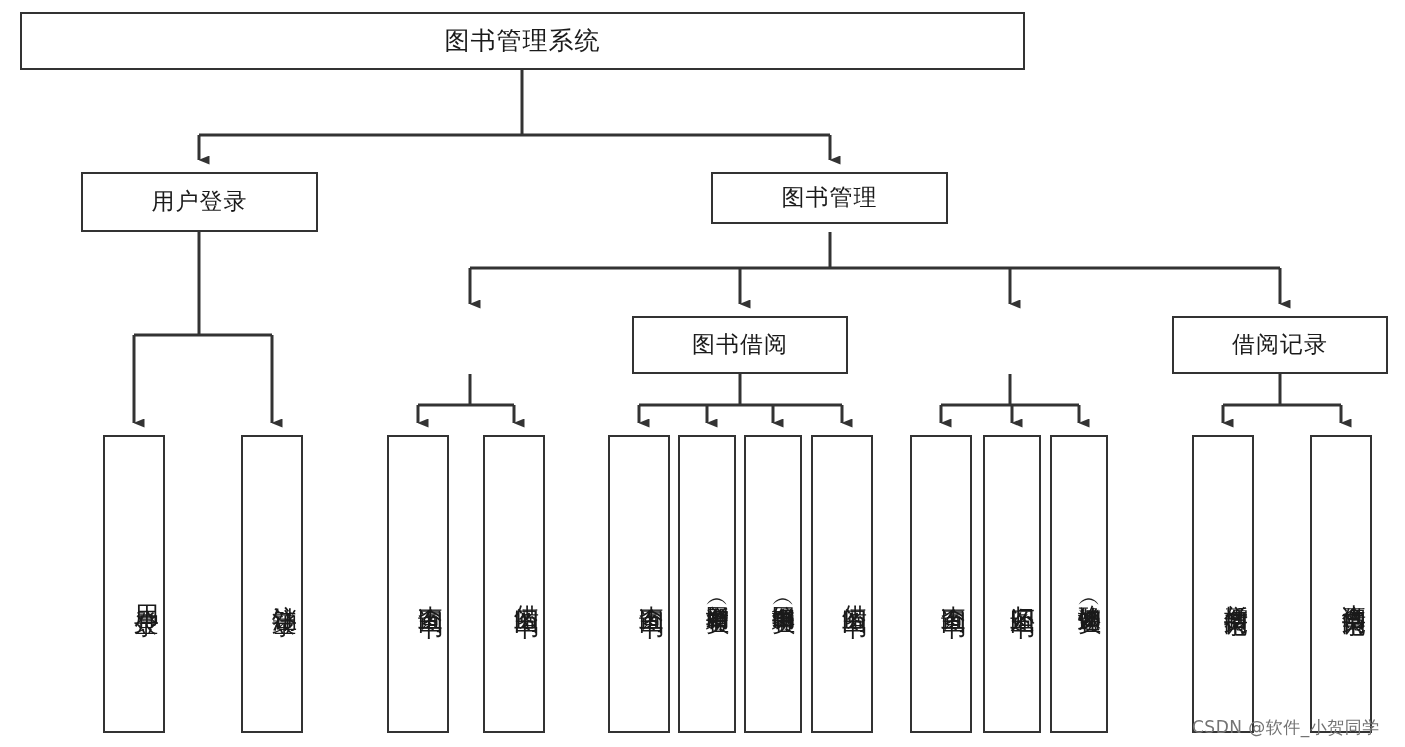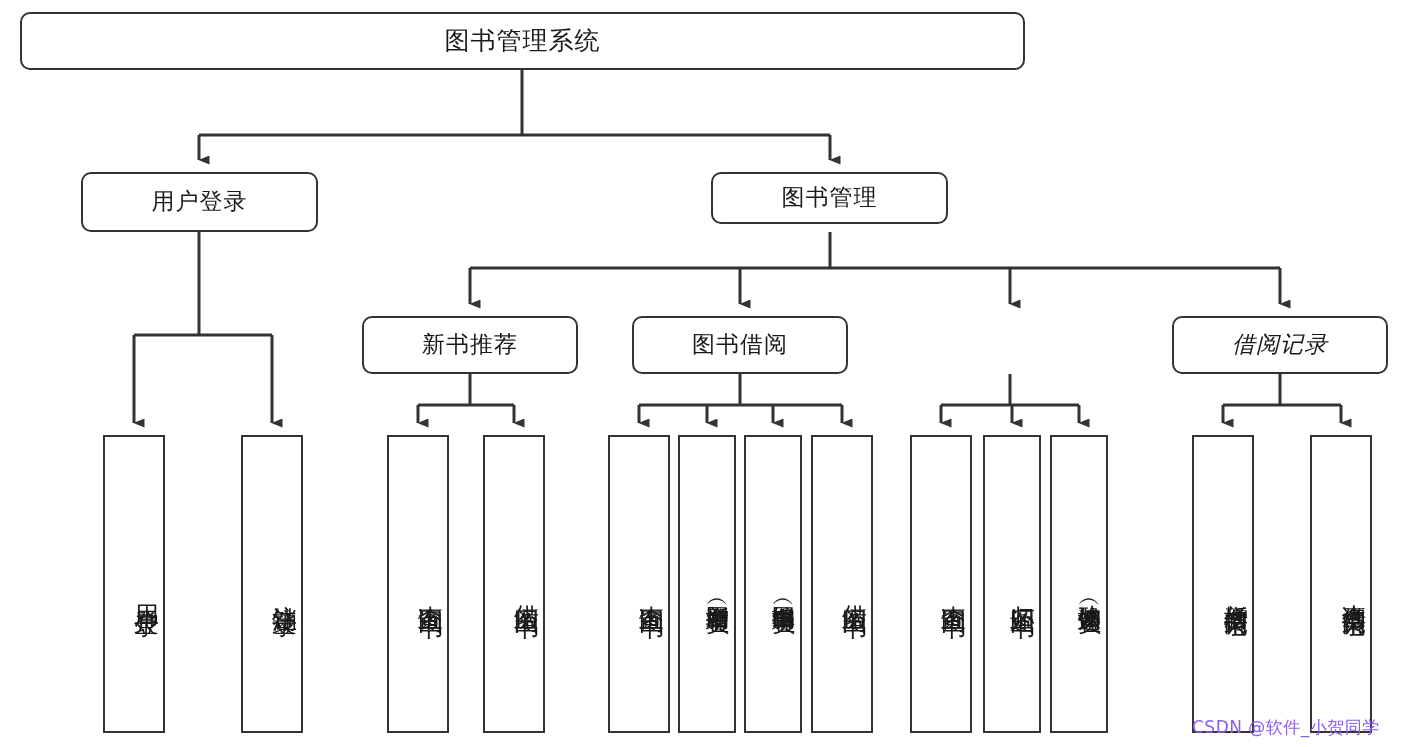--- a/index.html
+++ b/index.html
@@ -34,42 +34,41 @@
     display: flex;
     align-items: center;
     justify-content: center;
     color: #1a1a1a;
     text-align: center;
   }
   .node.horiz {
     font-size: 23px;
     letter-spacing: 1px;
     line-height: 1.2;
-    border-radius: 10px;
   }
   .node.vert {
     writing-mode: vertical-rl;
     text-orientation: upright;
     font-size: 25px;
     letter-spacing: 3px;
     padding-top: 14px;
     align-items: flex-start;
     justify-content: center;
   }
   .node.vert .label {
     writing-mode: vertical-rl;
     text-orientation: upright;
     display: block;
   }
   .node.root {
     font-size: 25px;
   }
   #watermark {
     position: absolute;
-    color: #8b5cf6;
+    color: #737373;
     font-size: 17px;
     white-space: nowrap;
     letter-spacing: 0.5px;
     pointer-events: none;
   }
 </style>
 </head>
 <body>
 
 <div id="diagram-root">
@@ -128,27 +127,24 @@
     <span class="label">图书管理系统</span>
   </div>
 
   <div class="node horiz" style="left:81px; top:172px; width:237px; height:60px;">
     <span class="label">用户登录</span>
   </div>
   <div class="node horiz" style="left:711px; top:172px; width:237px; height:52px;">
     <span class="label">图书管理</span>
   </div>
 
-  <div class="node horiz" style="left:362px; top:316px; width:216px; height:58px;">
-    <span class="label">新书推荐</span>
-  </div>
   <div class="node horiz" style="left:632px; top:316px; width:216px; height:58px;">
     <span class="label">图书借阅</span>
   </div>
-  <div class="node horiz" style="left:1172px; top:316px; width:216px; height:58px;font-style:italic;">
+  <div class="node horiz" style="left:1172px; top:316px; width:216px; height:58px;">
     <span class="label">借阅记录</span>
   </div>
 
   <div class="node vert" style="left:103px; top:435px; width:62px; height:298px;">
     <span class="label">用户登录</span>
   </div>
   <div class="node vert" style="left:241px; top:435px; width:62px; height:298px;">
     <span class="label">注销登录</span>
   </div>
   <div class="node vert" style="left:387px; top:435px; width:62px; height:298px;">

